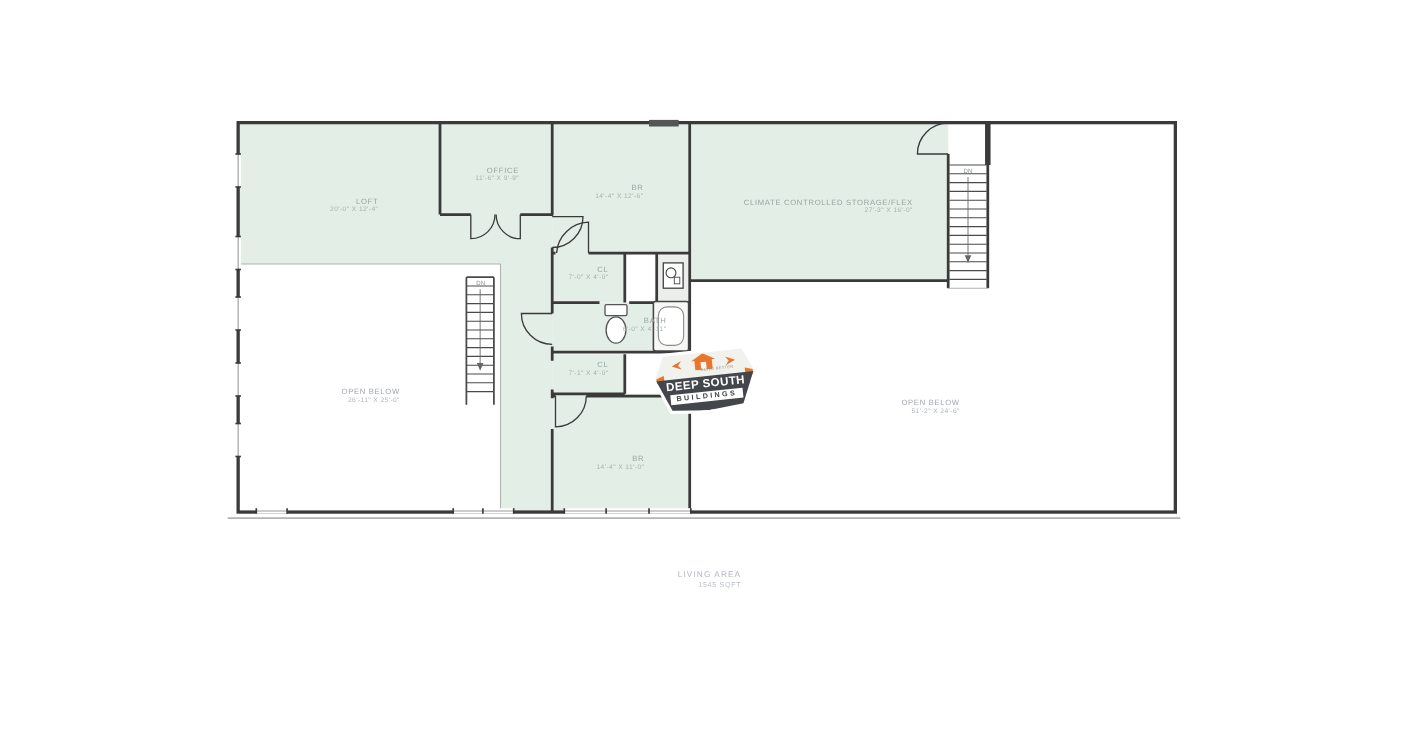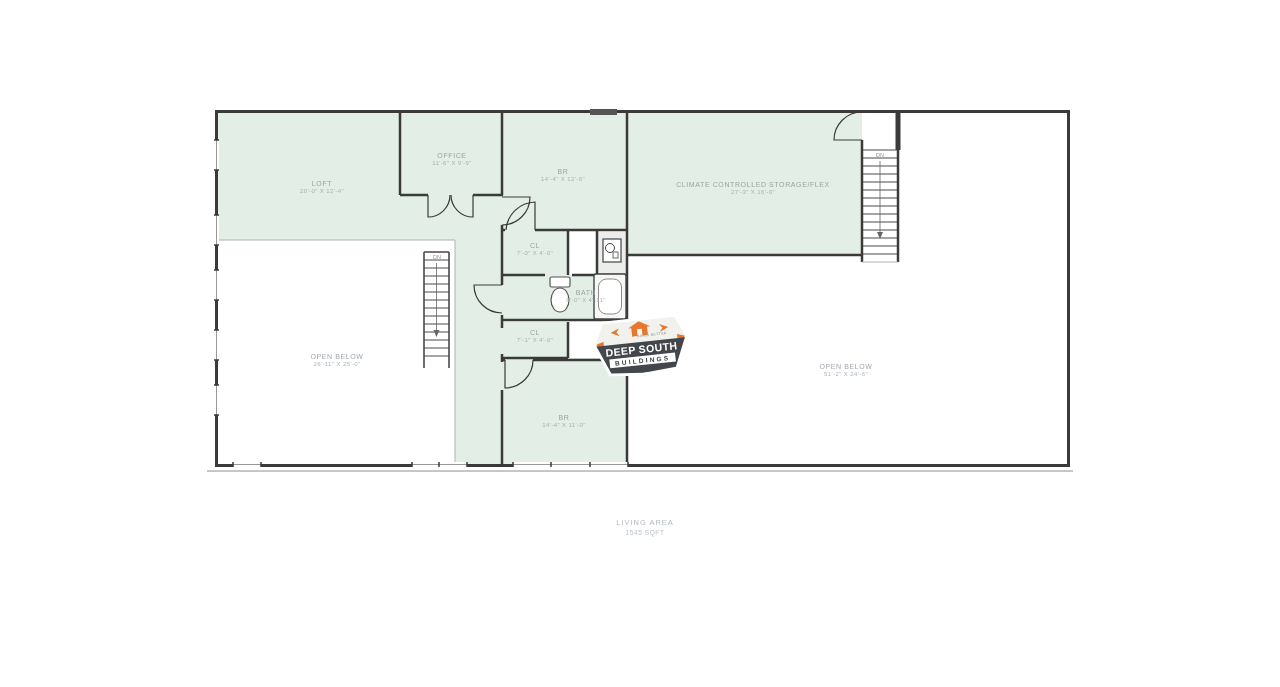--- a/index.html
+++ b/index.html
@@ -7,21 +7,21 @@
     width:1280px;height:687px;background:#ffffff;overflow:hidden;
     font-family:"Liberation Sans", sans-serif;position:relative;
   }
   .canvas{position:absolute;inset:0;}
   .fill{position:absolute;}
   .fill.green{background:#e3eee6;}
   .fill.gray{background:#eceeec;}
   .plan-svg{position:absolute;left:215px;top:110px;overflow:visible;}
 
   .rlabel,.olabel,.living{
-    position:absolute;text-align:center;transform:translateX(-50%);
+    position:absolute;text-align:right;transform:translateX(-50%);
     white-space:nowrap;pointer-events:none;
   }
   .rlabel .rname{font-size:7px;letter-spacing:.6px;color:#94a7a0;}
   .rlabel .rdims{font-size:6px;letter-spacing:.4px;color:#a3b5ad;margin-top:1px;}
   .olabel .rname{font-size:7px;letter-spacing:.6px;color:#9fa5af;}
   .olabel .rdims{font-size:6px;letter-spacing:.4px;color:#aeb3bd;margin-top:1px;}
   .living .rname{font-size:7.5px;letter-spacing:1px;color:#b3bac3;}
   .living .rdims{font-size:6.5px;letter-spacing:.6px;color:#bcc2cb;margin-top:2px;}
 
   

